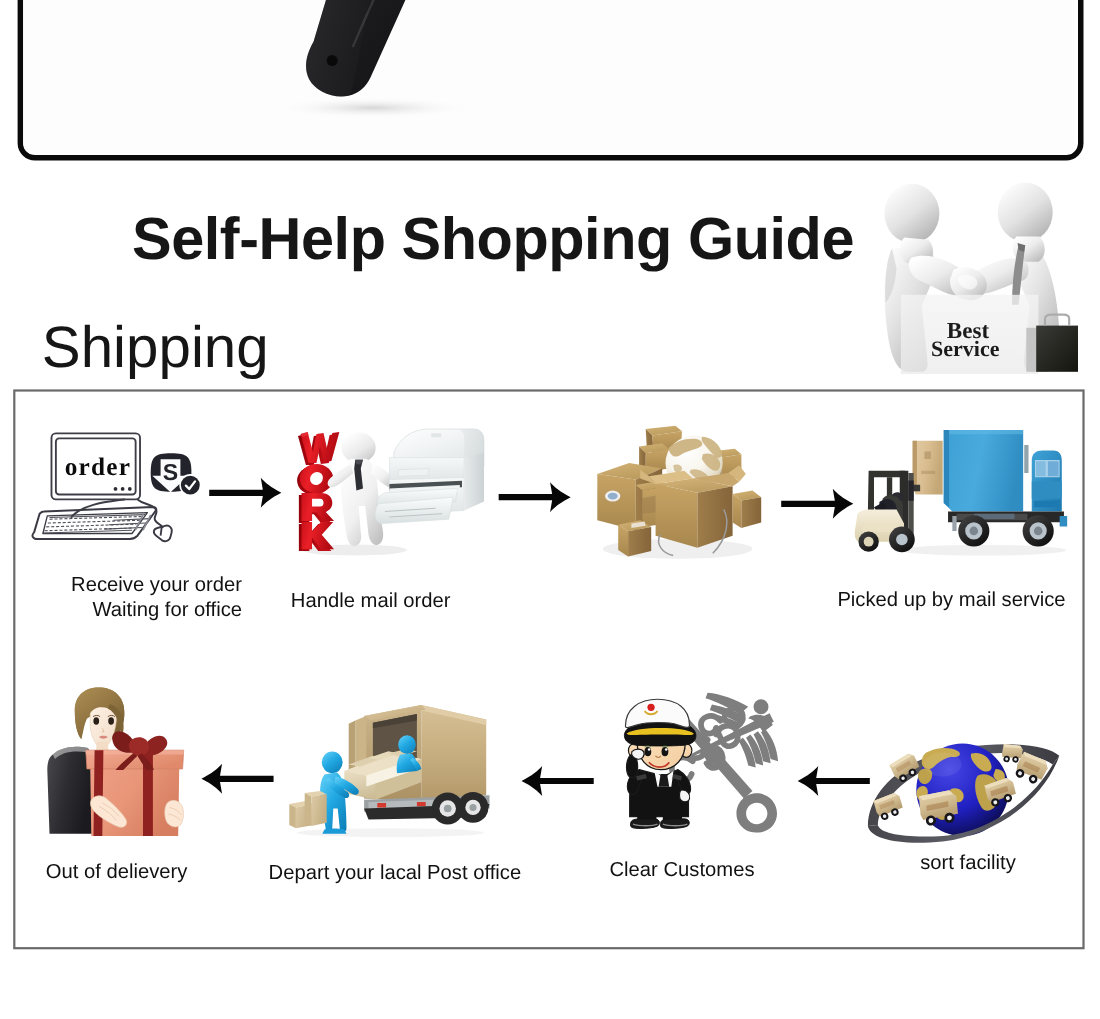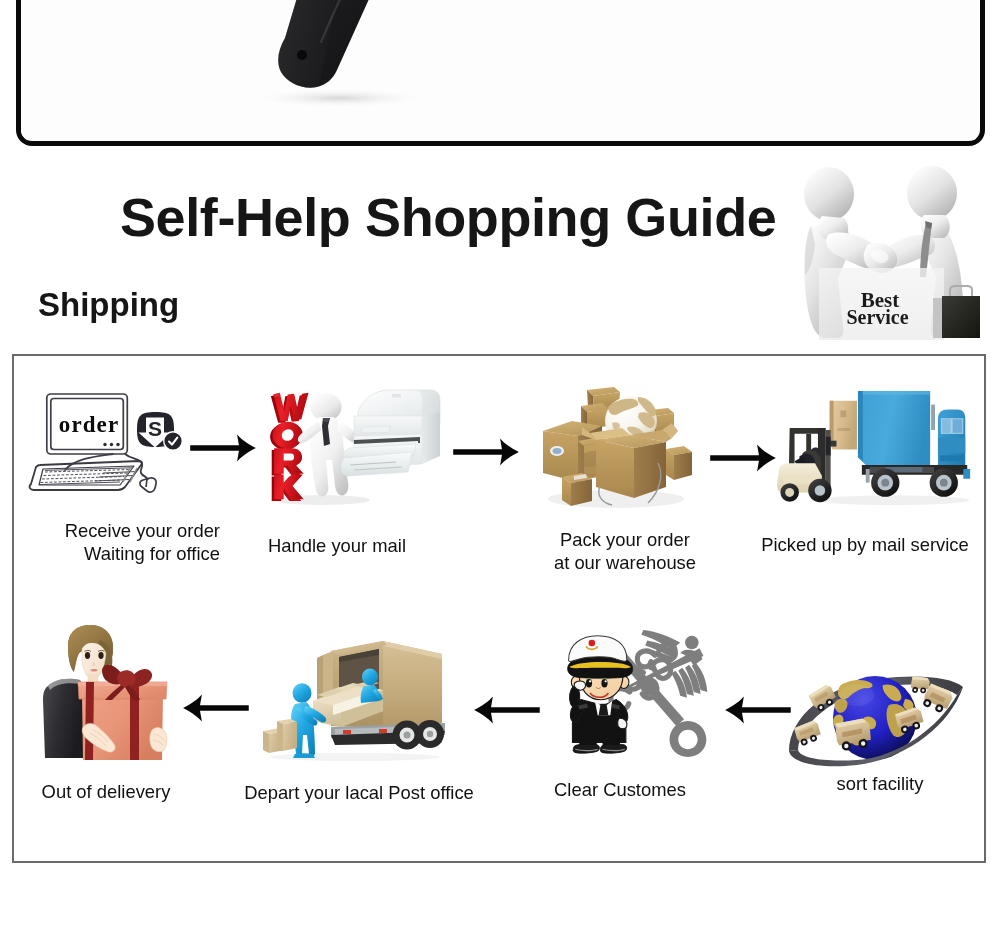--- a/index.html
+++ b/index.html
@@ -3,21 +3,21 @@
 <meta charset="utf-8">
 <title>Self-Help Shopping Guide</title>
 <style>
   html,body{margin:0;padding:0;}
   body{width:1000px;height:926px;background:#ffffff;font-family:"Liberation Sans",sans-serif;overflow:hidden;position:relative;}
   .page{position:absolute;left:0;top:0;width:1000px;height:926px;}
   
   #product-panel{position:absolute;left:15.6px;top:-243px;width:969.6px;height:389px;border:5.4px solid #0a0a0a;border-radius:16px;background:#fff;box-sizing:border-box;overflow:hidden;}
   
   #title{position:absolute;left:120px;top:186px;font-size:54px;font-weight:bold;color:#161616;letter-spacing:-0.4px;white-space:nowrap;}
-  #subtitle{position:absolute;left:38px;top:286px;font-size:33px;font-weight:bold;color:#161616;white-space:nowrap;}
+  #subtitle{position:absolute;left:38px;top:286px;font-size:53px;font-weight:normal;color:#161616;white-space:nowrap;}
   
   #best-service{position:absolute;left:795px;top:160px;width:190px;height:180px;}
   
   #flow-box{position:absolute;left:12.2px;top:354.4px;width:973.6px;height:509px;border:2.4px solid #6a6a6a;box-sizing:border-box;background:#fff;}
   .caption{position:absolute;text-align:center;font-size:18.4px;color:#111;line-height:22.6px;white-space:nowrap;}
   .arrow{position:absolute;}
   .icon{position:absolute;}
 </style>
 </head>
 <body>
@@ -282,21 +282,21 @@
         <path d="M 88 62 L 154 58 L 152 70 L 84 76 C 80 76, 79 68, 84 64 Z" fill="url(#trayG)" stroke="#d9dfe0" stroke-width="0.6"></path>
         <path d="M 82 72 L 150 66 L 146 86 L 86 90 C 78 90, 77 79, 82 72 Z" fill="url(#trayG)" stroke="#d9dfe0" stroke-width="0.6"></path>
         <path d="M 88 79 L 134 76" stroke="#bcc3c4" stroke-width="1"></path>
         <path d="M 92 84 L 140 81" stroke="#bcc3c4" stroke-width="0.9"></path>
 
         <path d="M 100 41 L 128 40 L 127 46 L 100 47 Z" fill="#eef2f3" stroke="#dadfe0" stroke-width="0.6"></path>
         <rect x="130" y="8" width="9" height="3.5" fill="#e0e5e6"></rect>
       </g>
     </svg>
     <div class="caption" style="left:237px;top:535px;width:200px;text-align:center;">
-      <div>Handle your mail</div>
+      <div>Handle mail order</div>
     </div>
 
     <svg class="arrow" style="left:453px;top:437px;" width="66" height="30" viewBox="0 0 70 32">
       <path d="M 0 13.0 L 52 13.0 L 50 1.5 C 54 6, 60 11, 70 16 C 60 21, 54 26, 50 30.5 L 52 19.0 L 0 19.0 Z" fill="#070707"></path>
     </svg>
 
     <svg class="icon" style="left:538px;top:383px;" width="162" height="127" viewBox="0 0 162 127">
       <defs>
         <linearGradient id="cbTop" x1="0" y1="0" x2="0.6" y2="1">
           <stop offset="0" stop-color="#d3b274"></stop>
@@ -751,24 +751,20 @@
         <path d="M 18 118 L 36 118 L 36 128 L 18 128 Z" fill="#121212"></path>
         <path d="M 42 118 L 60 118 L 60 128 L 42 128 Z" fill="#121212"></path>
 
         <path d="M 12 126 C 12 123, 16 122, 22 122 L 34 122 C 38 122, 40 125, 38 128 C 36 131, 16 132, 13 130 C 11 129, 12 127, 12 126 Z" fill="#1a1a1a" stroke="#111" stroke-width="0.9"></path>
         <path d="M 40 126 C 40 123, 44 122, 50 122 L 62 122 C 66 122, 68 125, 66 128 C 64 131, 44 132, 41 130 C 39 129, 40 127, 40 126 Z" fill="#1a1a1a" stroke="#111" stroke-width="0.9"></path>
         <path d="M 14 127 C 20 129, 32 129, 37 127" stroke="#8e8e8e" stroke-width="1.2" fill="none"></path>
         <path d="M 42 127 C 48 129, 60 129, 65 127" stroke="#8e8e8e" stroke-width="1.2" fill="none"></path>
       </g>
     </svg>
 
-    <div class="caption" style="left:525px;top:529px;width:200px;text-align:center;">
-      <div>Pack your order</div>
-      <div>at our warehouse</div>
-    </div>
     <div class="caption" style="left:715px;top:534px;width:300px;text-align:center;">
       <div>Picked up by mail service</div>
     </div>
     <div class="caption" style="left:6px;top:781px;width:200px;text-align:center;">
       <div>Out of delievery</div>
     </div>
     <div class="caption" style="left:209px;top:782px;width:300px;text-align:center;">
       <div>Depart your lacal Post office</div>
     </div>
     <div class="caption" style="left:520px;top:779px;width:200px;text-align:center;">

